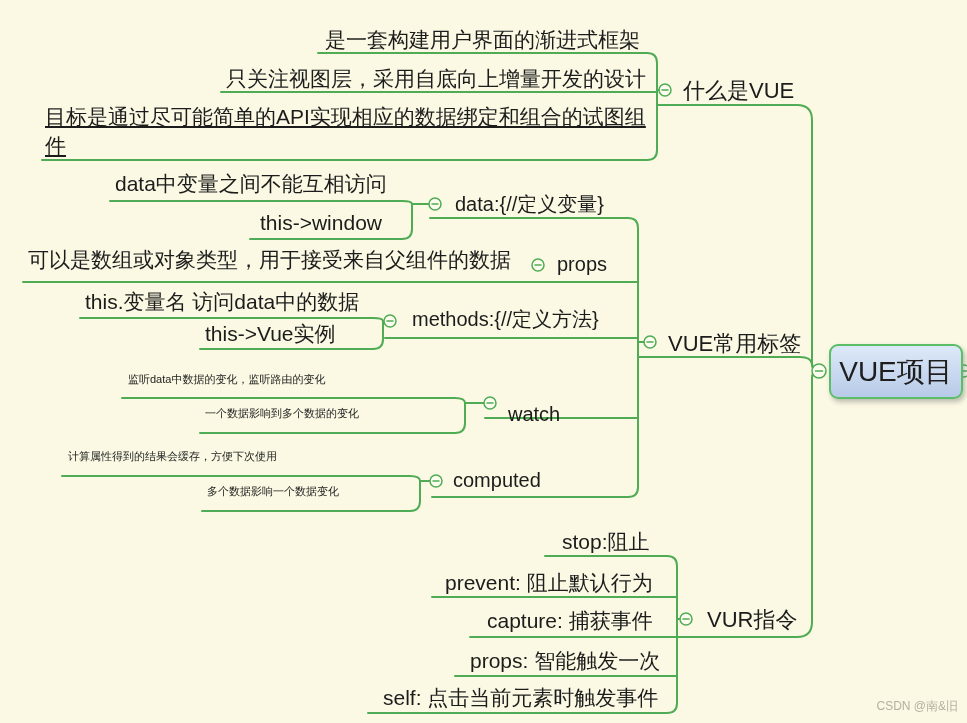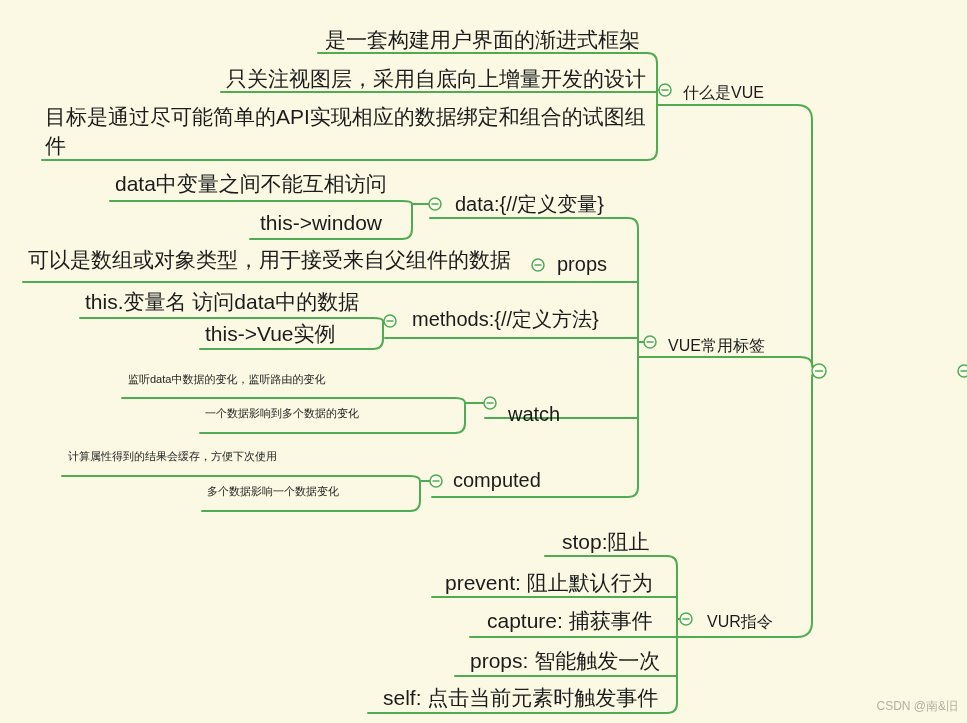--- a/index.html
+++ b/index.html
@@ -19,25 +19,25 @@
     background:var(--background);
   }
   #edges{position:absolute;left:0;top:0;}
   .edge{fill:none;stroke:var(--line-color);stroke-width:2;stroke-linecap:round;stroke-linejoin:round;}
   .knob{fill:var(--knob-fill);stroke:var(--line-color);stroke-width:1.5;}
   .knob-minus{stroke:var(--line-color);stroke-width:1.5;stroke-linecap:round;}
   .topic{
     position:absolute;color:var(--text-color);white-space:nowrap;
     line-height:1.25;letter-spacing:0;
   }
-  .wrap2{white-space:normal;line-height:1.38;}
+  .wrap2{white-space:normal;line-height:1.38;text-decoration:underline;}
   .f17{font-size:11px;}
   .f20{font-size:20px;}
   .f21{font-size:21px;}
-  .f22{font-size:16px;margin-top:6px;}
+  .f22{font-size:22px;}
   #root-node{
     position:absolute;left:829px;top:344px;width:134px;height:55px;
     background:linear-gradient(to bottom,var(--root-fill-top),var(--root-fill-bottom));
     border:2px solid var(--root-border);border-radius:9px;
     box-shadow:2px 3px 5px rgba(110,110,110,.45);
     display:flex;align-items:center;justify-content:center;
     font-size:28px;color:#1e1e1e;box-sizing:border-box;
   }
   #watermark{
     position:absolute;right:9px;bottom:8px;font-size:12px;
@@ -153,15 +153,16 @@
   <div class="topic f17" style="left:68px;top:450px;">计算属性得到的结果会缓存，方便下次使用</div>
   <div class="topic f17" style="left:207px;top:485px;">多个数据影响一个数据变化</div>
 
   <div class="topic f22" style="left:707px;top:606px;">VUR指令</div>
   <div class="topic f21" style="left:562px;top:529px;">stop:阻止</div>
   <div class="topic f21" style="left:445px;top:570px;">prevent: 阻止默认行为</div>
   <div class="topic f21" style="left:487px;top:608px;">capture: 捕获事件</div>
   <div class="topic f21" style="left:470px;top:648px;">props: 智能触发一次</div>
   <div class="topic f21" style="left:383px;top:685px;">self: 点击当前元素时触发事件</div>
 
+  <div id="root-node">VUE项目</div>
 
   <div id="watermark">CSDN @南&amp;旧</div>
 </div>
 
 </body></html>

